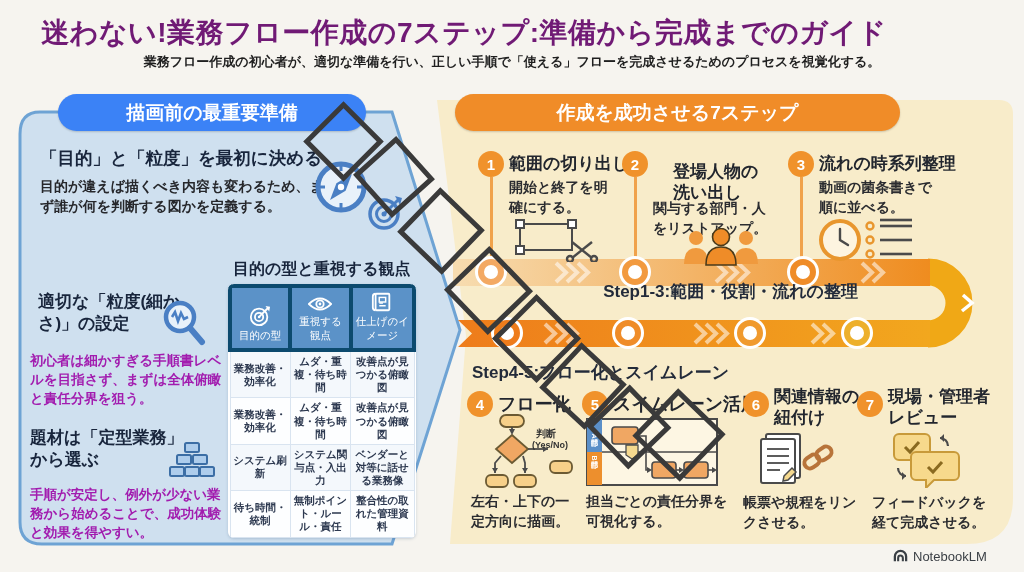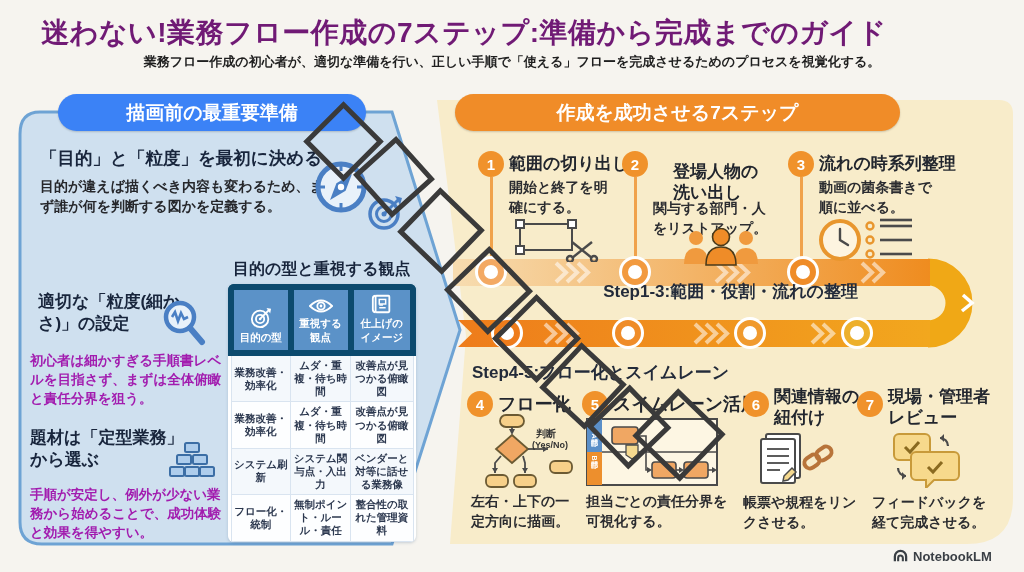--- a/index.html
+++ b/index.html
@@ -17,27 +17,27 @@
   .body-text-sm{font-weight:600;color:#a21caf;font-size:13.5px;line-height:1.42;}
   .step-circle{width:26px;height:26px;border-radius:50%;background:#f0922b;color:#fff;
                display:flex;align-items:center;justify-content:center;font-size:15px;font-weight:800;z-index:7;}
   .step-title{font-weight:800;color:#22262e;font-size:17px;line-height:1.25;z-index:7;}
   .step-desc{font-weight:600;color:#2b2c30;font-size:14px;line-height:1.4;z-index:7;}
   .phase-label{font-weight:800;color:#232b3a;font-size:17px;z-index:7;}
   .connector{width:3px;background:#f0a24b;z-index:5;}
   .diamond{border:5px solid #3a3a3a;background:transparent;z-index:50;}
   table.purpose{border-collapse:collapse;width:188px;background:#fff;z-index:6;position:absolute;
                 box-shadow:0 1px 3px rgba(60,90,130,.25);border-radius:6px;overflow:hidden;}
-  table.purpose th{background:#5b92c8;color:#fff;font-size:10.5px;font-weight:700;padding:3px 2px 5px;
-                   border:6px solid #0c4a6e;vertical-align:bottom;}
+  table.purpose th{background:#5b92c8;color:#fff;font-size:10.5px;font-weight:400;padding:3px 2px 5px;
+                   border:4px solid #0c4a6e;vertical-align:bottom;}
   table.purpose td{background:#f4f8fc;color:#2d3950;font-size:10.5px;font-weight:700;text-align:center;
                    border:1px solid #d9e4f0;padding:3px 2px;line-height:1.25;}
   table.purpose tr:nth-child(odd) td{background:#fdfeff;}
   .table-title{font-weight:800;color:#18253c;font-size:16px;z-index:6;}
-  .brand{display:flex;align-items:center;gap:5px;font-size:13px;font-weight:700;color:#3a3f45;z-index:8;}
+  .brand{display:flex;align-items:center;gap:5px;font-size:13px;font-weight:400;color:#3a3f45;z-index:8;}
   svg text{font-family:"Liberation Sans","DejaVu Sans",sans-serif;}
 </style>
 </head>
 <body>
 
 <div class="page">
 
   <div class="abs title" style="left:0;top:14px;">迷わない!業務フロー作成の7ステップ:準備から完成までのガイド</div>
   <div class="abs subtitle" style="left:0;top:53px;">業務フロー作成の初心者が、適切な準備を行い、正しい手順で「使える」フローを完成させるためのプロセスを視覚化する。</div>
 
@@ -111,21 +111,21 @@
       <td>業務改善・効率化</td>
       <td>ムダ・重複・待ち時間</td>
       <td>改善点が見つかる俯瞰図</td>
     </tr>
     <tr>
       <td>システム刷新</td>
       <td>システム関与点・入出力</td>
       <td>ベンダーと対等に話せる業務像</td>
     </tr>
     <tr>
-      <td>フロー化・統制</td>
+      <td>待ち時間・統制</td>
       <td>無制ポイント・ルール・責任</td>
       <td>整合性の取れた管理資料</td>
     </tr>
   </tbody>
     </table>
 
   <div class="abs h-navy" style="left:30px;top:291px;width:158px;z-index:6;margin-left:8px;">適切な「粒度(細かさ)」の設定</div>
 
   <svg class="abs" style="left:158px;top:297px;z-index:6;" width="52" height="52" viewBox="0 0 52 52">
     <circle cx="22" cy="20" r="14" fill="#e8f1fa" stroke="#4a7fc4" stroke-width="4.5"></circle>

